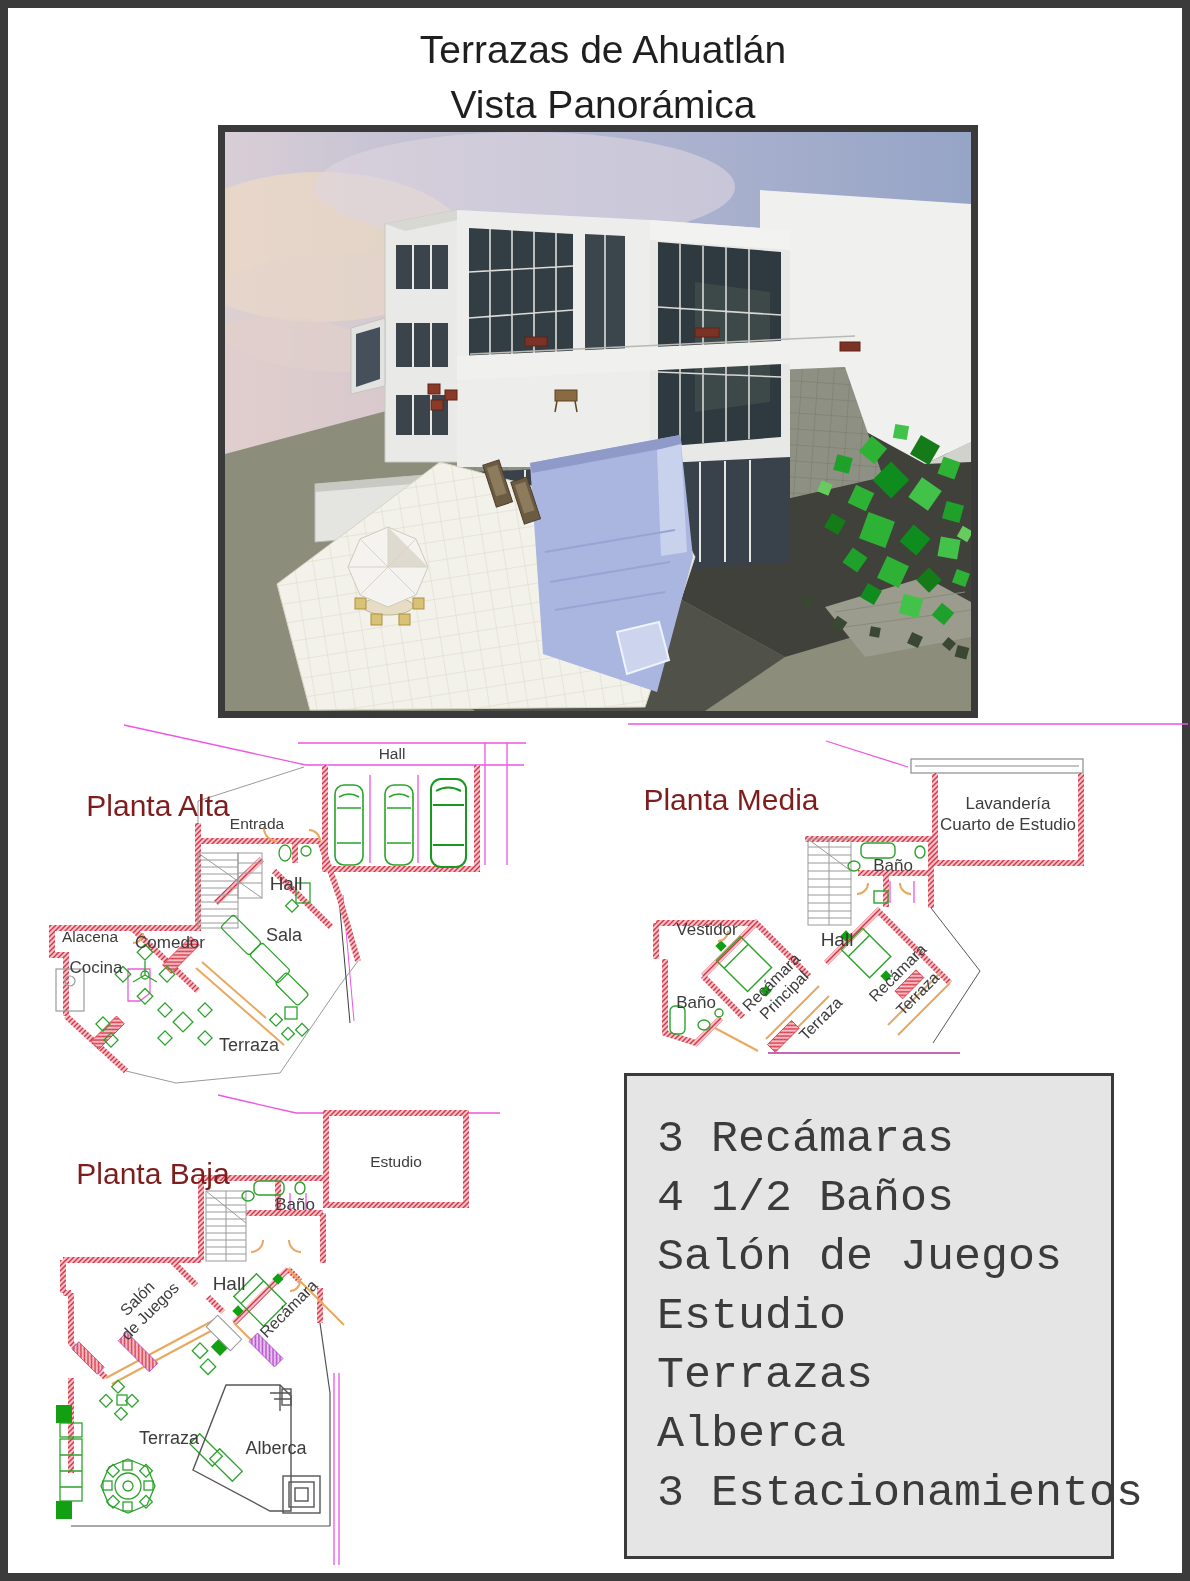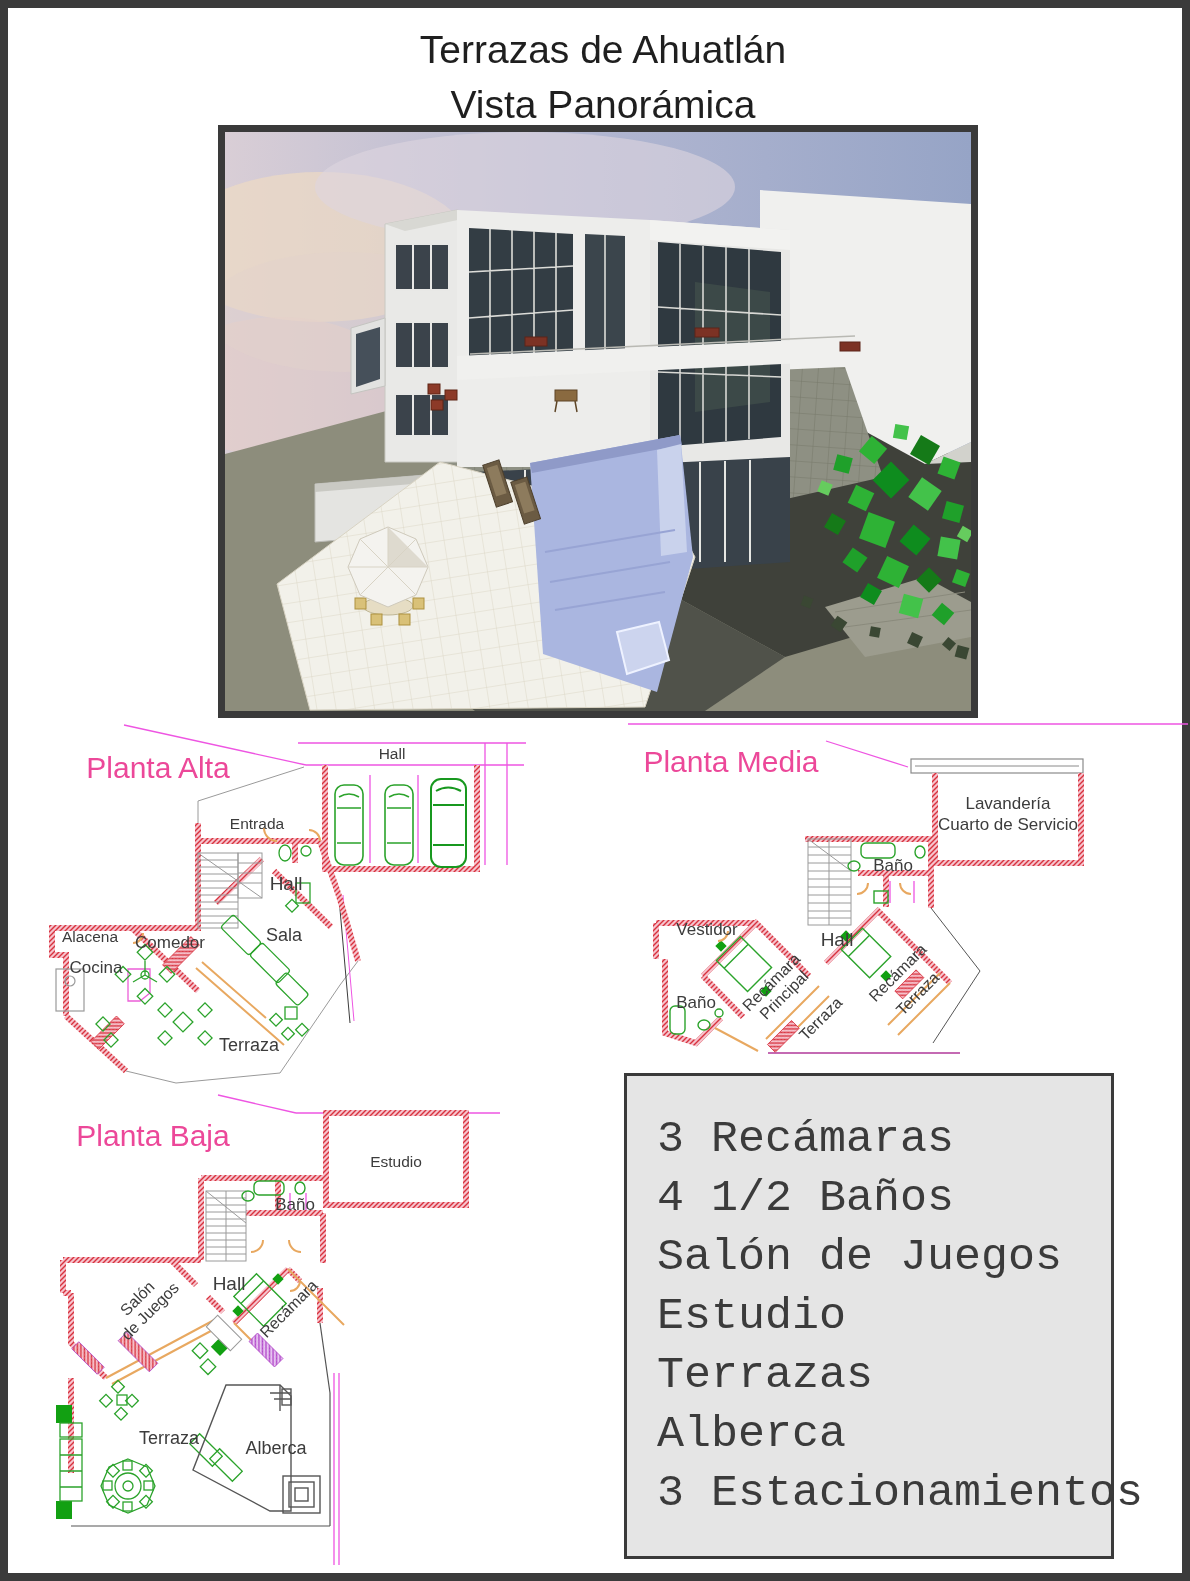--- a/index.html
+++ b/index.html
@@ -14,21 +14,21 @@
     border:7px solid #3a3a3a;box-sizing:border-box;overflow:hidden;background:#aab3cd;}
   
   .plan{position:absolute;}
   .plan svg{position:absolute;left:0;top:0;}
   .plan-alta{left:40px;top:715px;width:480px;height:365px;}
   .plan-media{left:620px;top:713px;width:560px;height:345px;}
   .plan-baja{left:30px;top:1085px;width:500px;height:482px;}
   .lbl{position:absolute;transform:translate(-50%,-50%);font-size:15.5px;color:#3c3c3c;
     white-space:pre-line;text-align:center;line-height:17px;}
   .lbl.rot{transform:translate(-50%,-50%) rotate(-45deg);font-size:16px;line-height:18px;}
-  .plan-title{position:absolute;transform:translate(-50%,-50%);font-size:30px;color:#ec4899;white-space:nowrap;}
+  .plan-title{position:absolute;transform:translate(-50%,-50%);font-size:30px;color:#7f1d1d;white-space:nowrap;margin-top:38px;}
   
   [data-name="alta-title"]{left:110px;top:45px;}
   [data-name="alta-label-calle"]{left:344px;top:30px;}
   [data-name="alta-label-entrada"]{left:209px;top:100px;}
   [data-name="alta-label-hall"]{left:238px;top:160px;font-size:19px;}
   [data-name="alta-label-alacena"]{left:42px;top:213px;}
   [data-name="alta-label-comedor"]{left:122px;top:219px;font-size:17px;}
   [data-name="alta-label-cocina"]{left:48px;top:244px;font-size:17px;}
   [data-name="alta-label-sala"]{left:236px;top:212px;font-size:18px;}
   [data-name="alta-label-terraza"]{left:201px;top:322px;font-size:18px;}
@@ -415,21 +415,21 @@
       </g>
       <path d="M140,332 H332" stroke="#b0389a" stroke-width="1.4"></path>
 
       <g fill="url(#hatchM)" stroke="#d8323e" stroke-width="0.8">
         <rect x="150" y="298" width="11" height="34" transform="rotate(45 155 315)"></rect>
         <rect x="276" y="248" width="11" height="30" transform="rotate(45 281 263)"></rect>
       </g>
     </svg>
     <span class="plan-title" data-name="media-title">Planta Media</span>
     <span class="lbl" data-name="media-label-lavanderia">Lavandería
-Cuarto de Servicio</span>
+Cuarto de Estudio</span>
     <span class="lbl" data-name="media-label-bano-top">Baño</span>
     <span class="lbl" data-name="media-label-vestidor">Vestidor</span>
     <span class="lbl" data-name="media-label-hall">Hall</span>
     <span class="lbl" data-name="media-label-bano-left">Baño</span>
     <span class="lbl rot" data-name="media-label-recamara-principal">Recámara
 Principal</span>
     <span class="lbl rot" data-name="media-label-terraza-left">Terraza</span>
     <span class="lbl rot" data-name="media-label-recamara">Recámara</span>
     <span class="lbl rot" data-name="media-label-terraza-right">Terraza</span>
   </div>

